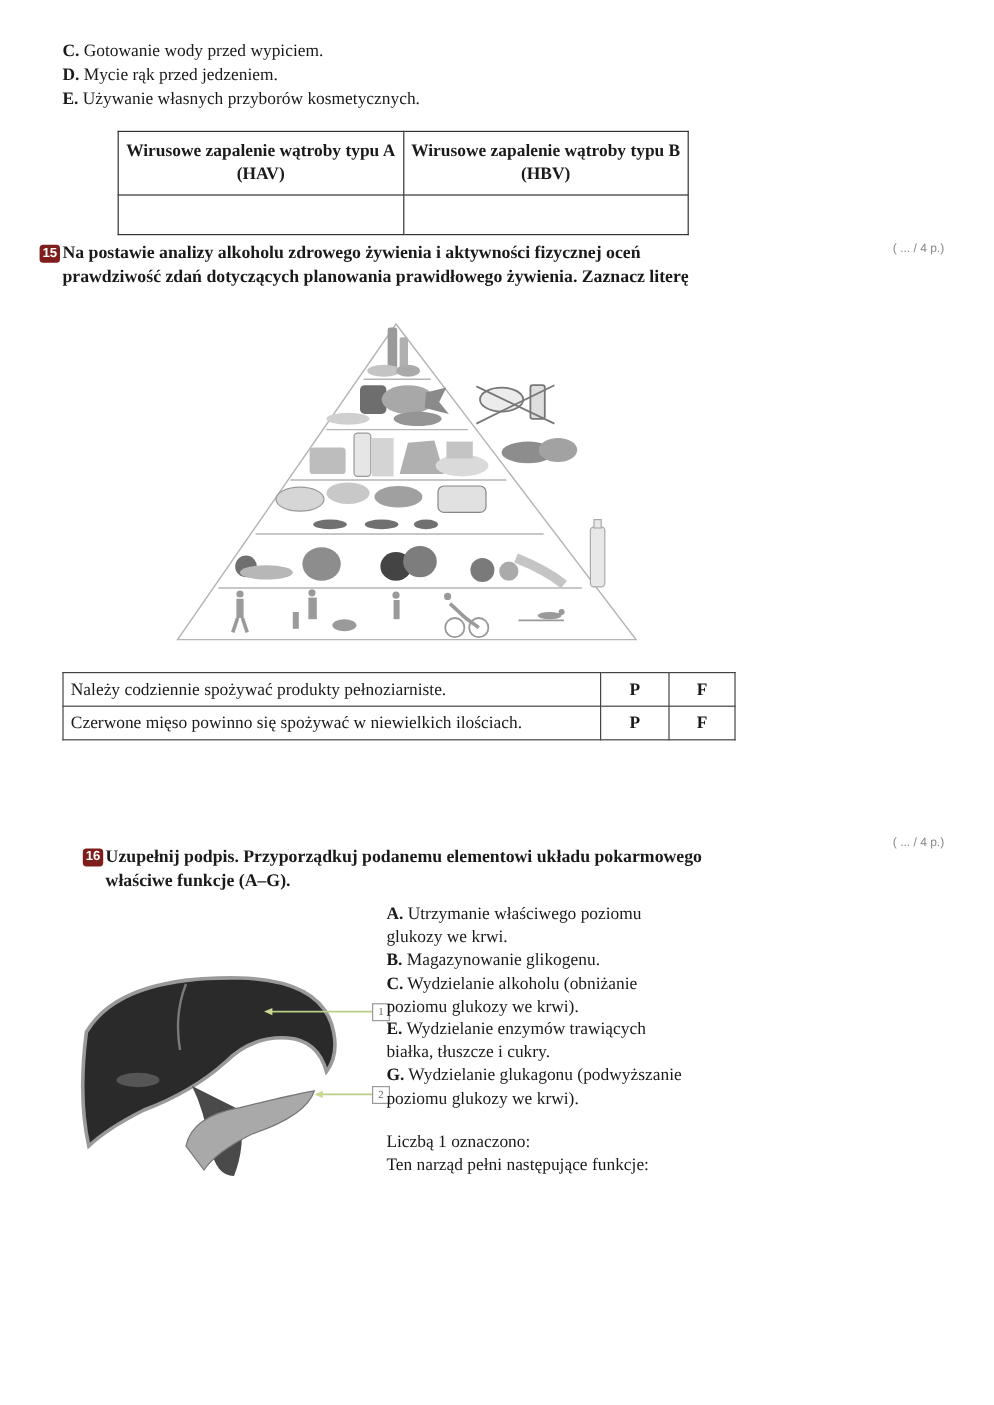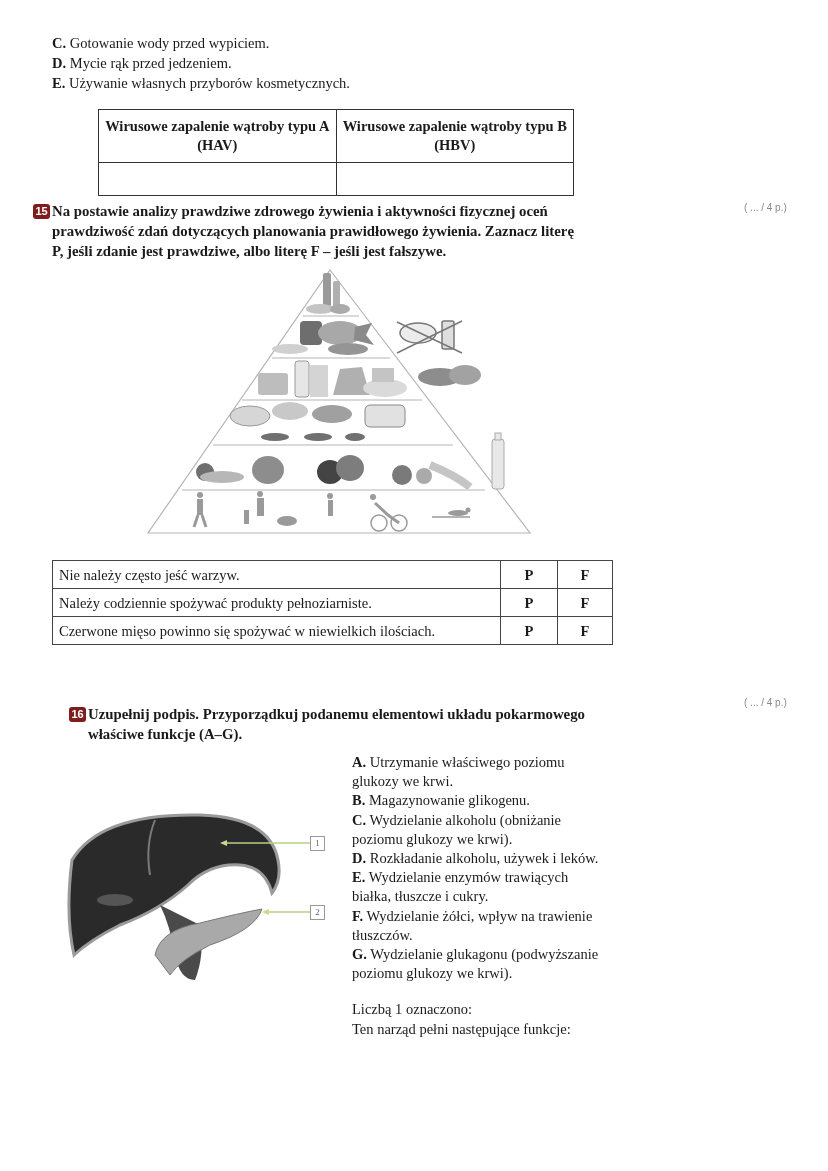--- a/index.html
+++ b/index.html
@@ -53,23 +53,22 @@
     </td>
   </tr>
   <tr class="e">
     <td></td>
     <td></td>
   </tr>
 </tbody>
   </table>
 
 <div class="abs qtext" style="left:33px; top:201px; width:600px;">
-  <span class="qnum">15</span><span>Na postawie analizy prawdziwe zdrowego żywienia i aktywności fizycznej oceń</span><br>
+  <span class="qnum">15</span><span>Na postawie analizy alkoholu zdrowego żywienia i aktywności fizycznej oceń</span><br>
   <span style="padding-left:19px;">prawdziwość zdań dotyczących planowania prawidłowego żywienia. Zaznacz literę</span><br>
-  <span style="padding-left:19px;">P, jeśli zdanie jest prawdziwe, albo literę F – jeśli jest fałszywe.</span>
 </div>
 <div class="abs points" style="left:744px; top:202px;">( ... / 4 p.)</div>
 
 <svg class="abs" style="left:140px; top:265px;" width="400" height="275" viewBox="0 0 400 275">
   <g fill="none" stroke="#b5b5b5" stroke-width="1.2">
     <polygon points="190,5 390,268 8,268"></polygon>
     <line x1="163" y1="51" x2="219" y2="51"></line>
     <line x1="132" y1="93" x2="250" y2="93"></line>
     <line x1="102" y1="135" x2="282" y2="135"></line>
     <line x1="73" y1="180" x2="313" y2="180"></line>
@@ -154,25 +153,20 @@
       <circle cx="259" cy="258" r="8" fill="none" stroke="#9a9a9a" stroke-width="1.5"></circle>
       <path d="M235,238 L248,250 L259,258" stroke="#9a9a9a" stroke-width="3" fill="none"></path>
     <path d="M292,252 L330,252" stroke="#9a9a9a" stroke-width="1.5"></path>
       <ellipse cx="318" cy="248" rx="10" ry="3"></ellipse>
       <circle cx="328" cy="245" r="2.5"></circle>
   </g>
 </svg>
 
 <table class="pf">
   <tbody>
-      <tr>
-    <td>Nie należy często jeść warzyw.</td>
-    <td class="l">P</td>
-    <td class="l f">F</td>
-  </tr>
   <tr>
     <td>Należy codziennie spożywać produkty pełnoziarniste.</td>
     <td class="l">P</td>
     <td class="l f">F</td>
   </tr>
   <tr>
     <td>Czerwone mięso powinno się spożywać w niewielkich ilościach.</td>
     <td class="l">P</td>
     <td class="l f">F</td>
   </tr>
@@ -192,24 +186,22 @@
   <path d="M100,100 Q110,120 115,150 Q120,175 135,175 Q145,150 140,120 Z" fill="#4a4a4a"></path>
   <path d="M95,150 Q100,125 140,118 Q180,108 202,104 Q195,125 150,140 Q120,155 110,170 Z" fill="#a9a9a9" stroke="#777"></path>
   <line x1="163" y1="38" x2="250" y2="38" stroke="#b9cf88" stroke-width="1.5"></line>
   <polygon points="160,38 167,35 167,41" fill="#c9d98f"></polygon>
   <line x1="205" y1="107" x2="250" y2="107" stroke="#b9cf88" stroke-width="1.5"></line>
   <polygon points="202,107 209,104 209,110" fill="#c9d98f"></polygon>
 </svg>
 <div class="label-box" style="left:310px; top:836px;">1</div>
 <div class="label-box" style="left:310px; top:905px;">2</div>
 
-<div class="abs fn" style="left:352px; top:753px; width:290px;">
+<div class="abs fn" style="left:322px; top:753px; width:290px;">
   <div><b>A.</b><span> Utrzymanie właściwego poziomu</span><br><span>glukozy we krwi.</span></div>
   <div><b>B.</b><span> Magazynowanie glikogenu.</span></div>
   <div><b>C.</b><span> Wydzielanie alkoholu (obniżanie</span><br><span>poziomu glukozy we krwi).</span></div>
-  <div><b>D.</b><span> Rozkładanie alkoholu, używek i leków.</span></div>
   <div><b>E.</b><span> Wydzielanie enzymów trawiących</span><br><span>białka, tłuszcze i cukry.</span></div>
-  <div><b>F.</b><span> Wydzielanie żółci, wpływ na trawienie</span><br><span>tłuszczów.</span></div>
   <div><b>G.</b><span> Wydzielanie glukagonu (podwyższanie</span><br><span>poziomu glukozy we krwi).</span></div>
   <div style="height:17px;"></div>
   <div>Liczbą 1 oznaczono:</div>
   <div>Ten narząd pełni następujące funkcje:</div>
 </div>
 
 </body></html>

